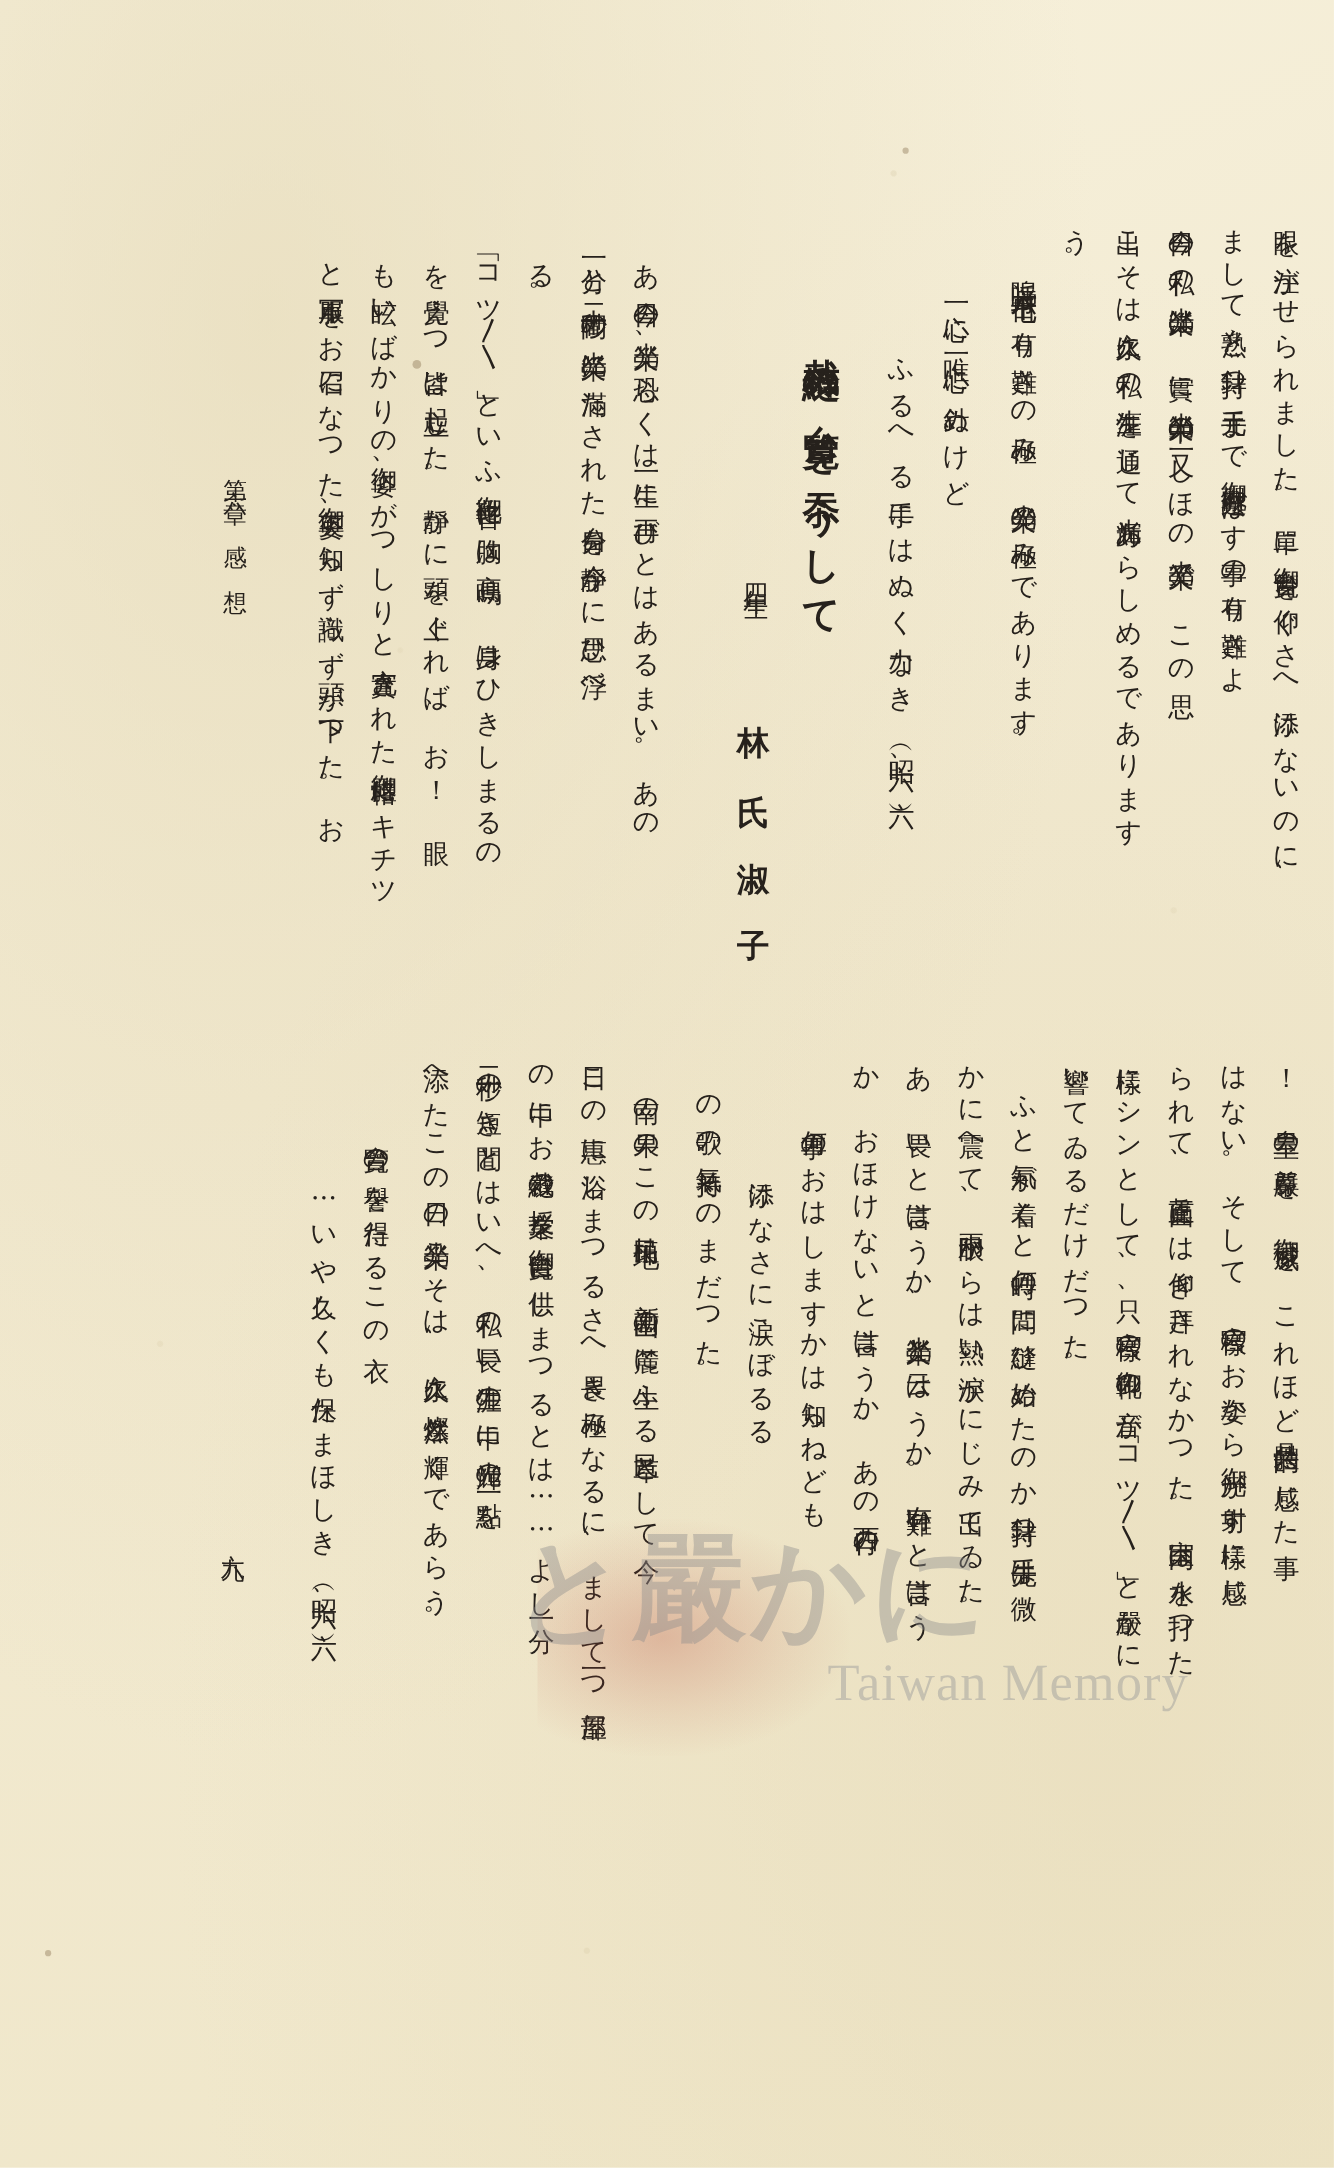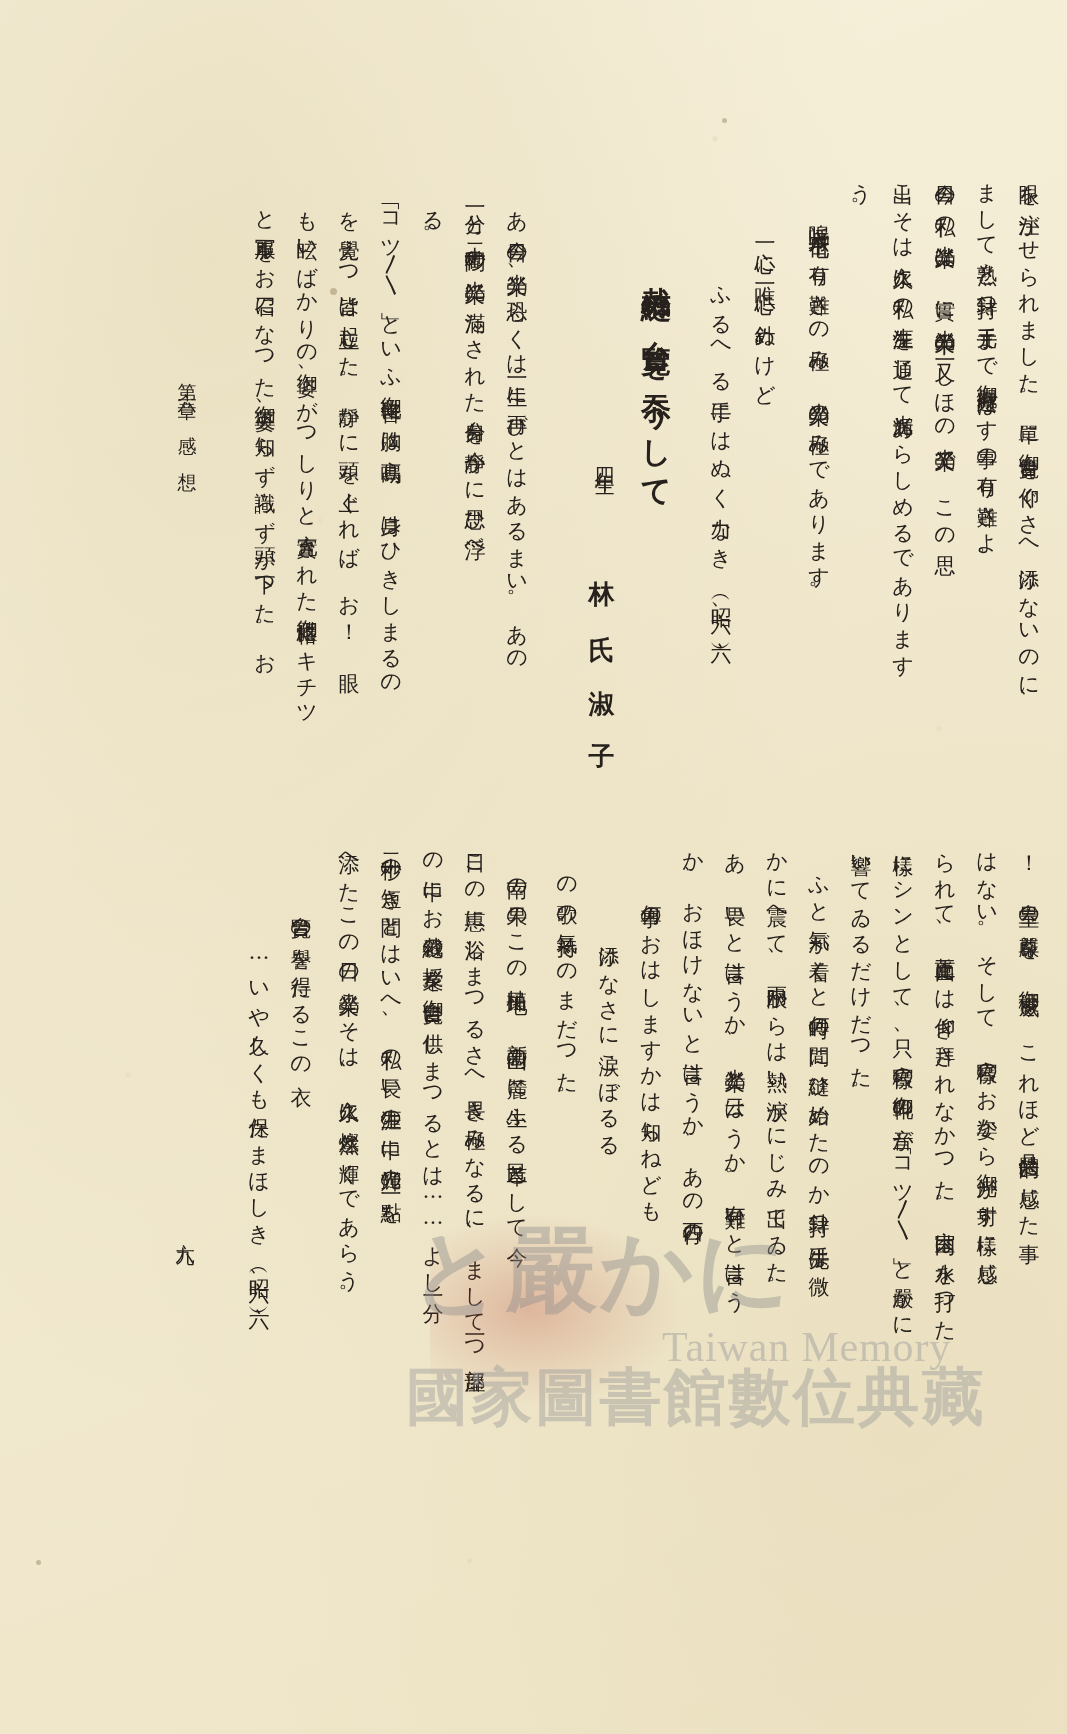--- a/index.html
+++ b/index.html
@@ -211,16 +211,15 @@
 
     <div class="mark-dot" style="left:330px; top:288px;"></div>
     <div class="mark-dot" style="left:722px; top:118px; width:5px; height:5px;"></div>
     <div class="mark-dot" style="left:36px; top:1560px; width:5px; height:5px;"></div>
   </div>
 
   <div class="stamp-smear"></div>
   <div class="watermark">
     <div class="wm-cjk">と嚴かに</div>
     <div class="wm-latin">Taiwan Memory</div>
-    <div class="wm-cjk2">國家圖書館數位典藏</div>
   </div>
 
 </div>
 
 </body></html>

